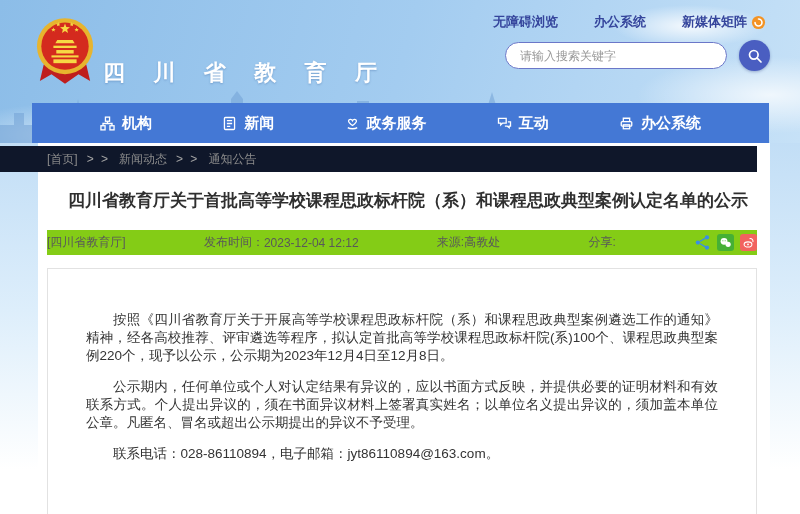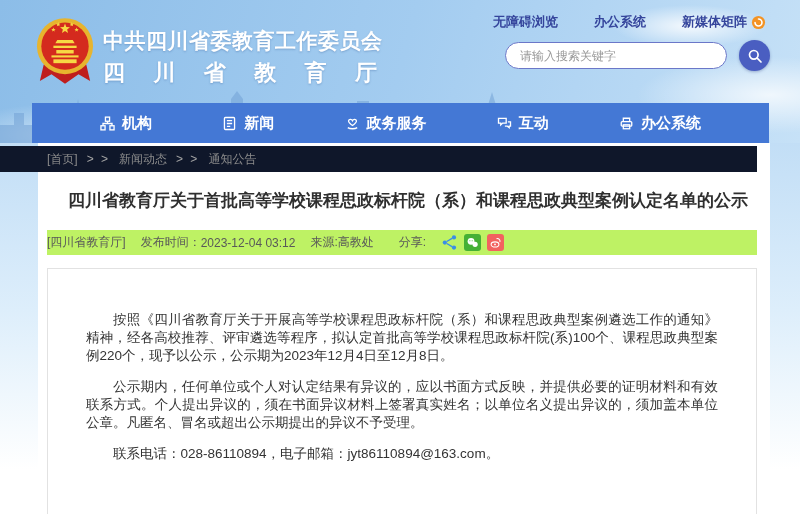--- a/index.html
+++ b/index.html
@@ -76,22 +76,22 @@
   }
   .crumb { cursor:pointer; }
   .crumb-sep { color:#a5a5a5; letter-spacing:2px; }
 
   
   .article-title {
     position:absolute; left:38px; top:189px; width:720px; text-align:center;
     font-size:17px; font-weight:bold; color:#2f2f2f;padding-left:20px;
   }
   .meta-bar {
-    position:absolute; left:47px; top:230px; width:710px; height:25px; background:#bef264;
-    display:flex; align-items:center; justify-content:flex-start; gap:15px;
+    position:absolute; left:47px; top:230px; width:710px; height:25px; background:#84cc16;
+    display:flex; align-items:center; justify-content:space-between; gap:15px;
     font-size:12px; color:#595959; white-space:nowrap;
   }
   .meta-piece { display:flex; align-items:center; }
   .share-icons { display:flex; align-items:center; gap:6px; }
   .share-icons .sq { width:17px; height:17px; border-radius:3px; display:flex;
                      align-items:center; justify-content:center; cursor:pointer; }
   .sq.wechat { background:#45b035; }
   .sq.weibo  { background:#f2635f; }
   .share-plain { cursor:pointer; display:flex; align-items:center; }
 
@@ -129,21 +129,20 @@
         <use href="#st" transform="translate(37,8.5) scale(0.6)"></use>
         <use href="#st" transform="translate(42,14) scale(0.6)"></use>
         <path d="M20 28 h20 l-2 -3.5 h-16 z"></path>
         <rect x="18" y="30.5" width="24" height="2.4"></rect>
         <rect x="21" y="35" width="18" height="3.6"></rect>
         <rect x="16" y="40.5" width="28" height="2.2"></rect>
         <rect x="18" y="44.6" width="24" height="4"></rect>
       </g>
     </svg>
 
-    <div class="org-name">中共四川省委教育工作委员会</div>
     <div class="dept-name">四川省教育厅</div>
 
     <div class="top-links">
       <span class="top-link">无障碍浏览</span>
       <span class="top-link">办公系统</span>
       <span class="top-link">
         <span>新媒体矩阵</span>
         <svg width="15" height="15" viewBox="0 0 16 16">
           <circle cx="8" cy="8" r="7" fill="#f39324"></circle>
           <path d="M8 4.3 a3.7 3.7 0 1 1 -3.7 3.7" stroke="#fff" stroke-width="1.7" fill="none" stroke-linecap="round"></path>
@@ -211,21 +210,21 @@
     <span class="crumb-sep">&gt; &gt;</span>
     <span class="crumb">通知公告</span>
   </div>
 
   <h1 class="article-title">四川省教育厅关于首批高等学校课程思政标杆院（系）和课程思政典型案例认定名单的公示</h1>
 
   <div class="meta-bar">
     <span class="meta-piece">[四川省教育厅]</span>
     <span class="meta-piece">
       <span>发布时间：</span>
-      <span>2023-12-04 03:12</span>
+      <span>2023-12-04 12:12</span>
     </span>
     <span class="meta-piece">来源:高教处</span>
     <span class="meta-piece" style="margin-left:10px;">分享:</span>
     <span class="share-icons">
       <span class="share-plain">
         <svg width="17" height="17" viewBox="0 0 16 16">
           <circle cx="12.2" cy="3.2" r="2" fill="#3a8ee6"></circle>
           <circle cx="3.6" cy="8" r="2" fill="#3a8ee6"></circle>
           <circle cx="12.2" cy="12.8" r="2" fill="#3a8ee6"></circle>
           <path d="M5.4 7.1 L10.4 4.1 M5.4 8.9 L10.4 11.9" stroke="#3a8ee6" stroke-width="1.2"></path>

